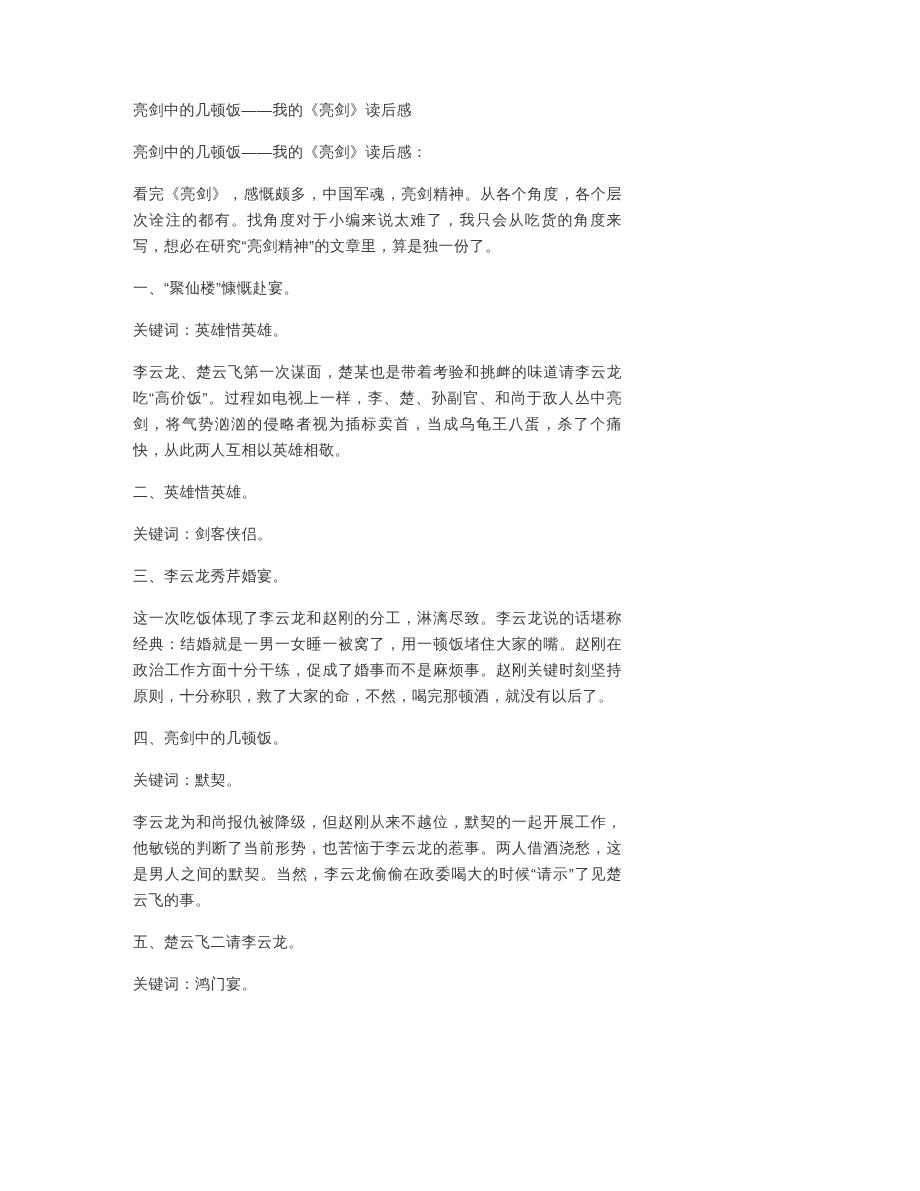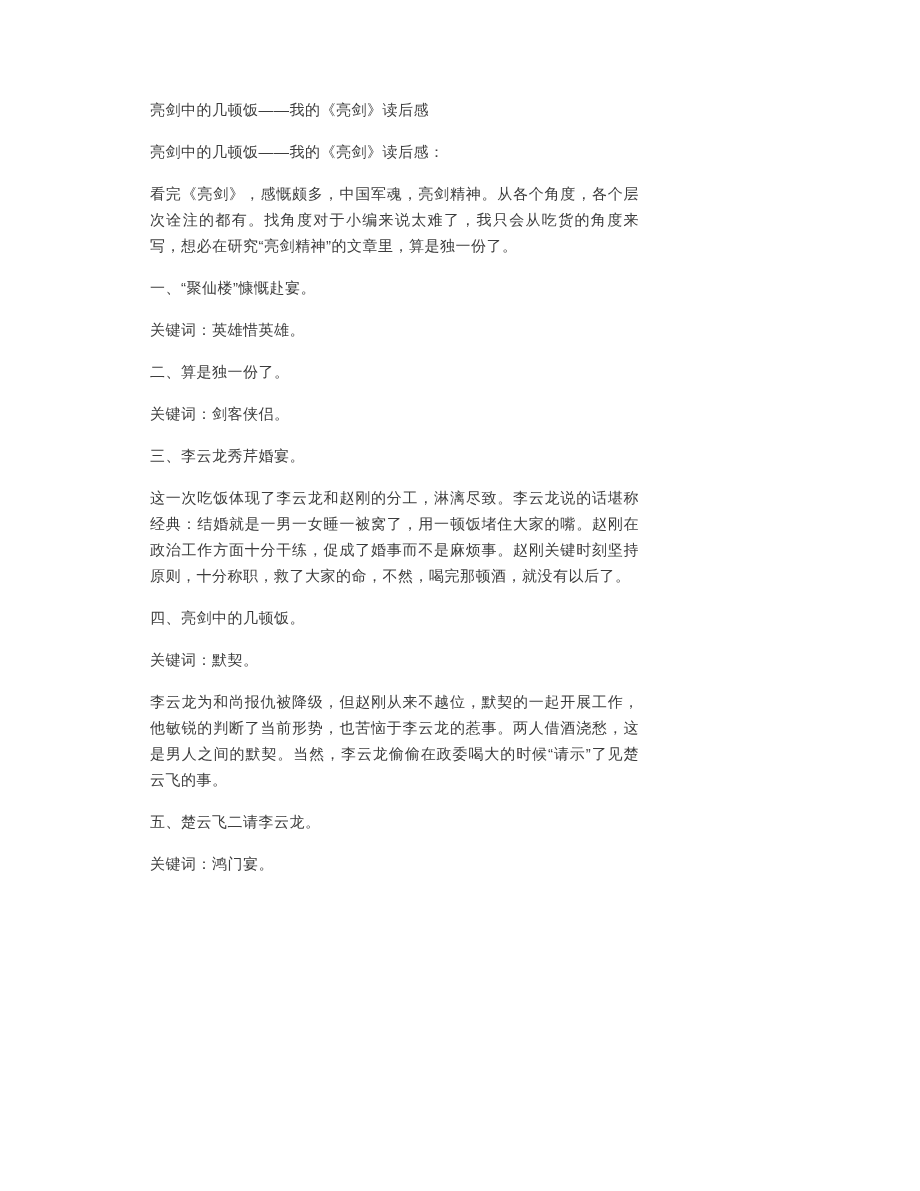--- a/index.html
+++ b/index.html
@@ -13,21 +13,20 @@
     font-family: "Liberation Sans", "DejaVu Sans", sans-serif;
     color: #3c3c3c;
     overflow: hidden;
   }
   .page {
     box-sizing: border-box;
     width: 752px;
     height: 1191px;
     padding: 97px 130px 0 133px;
     background: #ffffff;
-    margin-left: 17px;
   }
   .doc p {
     margin: 0 0 16px 0;
     font-size: 15px;
     line-height: 26px;
     text-align: justify;
     letter-spacing: 0.5px;
     word-break: break-all;
   }
   .doc p.heading,
@@ -39,21 +38,22 @@
 </head>
 <body>
 
 <div class="page">
   <div class="doc">
     <p class="title">亮剑中的几顿饭——我的《亮剑》读后感</p>
     <p class="title">亮剑中的几顿饭——我的《亮剑》读后感：</p>
     <p class="body">看完《亮剑》，感慨颇多，中国军魂，亮剑精神。从各个角度，各个层次诠注的都有。找角度对于小编来说太难了，我只会从吃货的角度来写，想必在研究“亮剑精神”的文章里，算是独一份了。</p>
     <p class="heading">一、“聚仙楼”慷慨赴宴。</p>
     <p class="keyword">关键词：英雄惜英雄。</p>
-    <p class="heading">二、算是独一份了。</p>
+    <p class="body">李云龙、楚云飞第一次谋面，楚某也是带着考验和挑衅的味道请李云龙吃“高价饭”。过程如电视上一样，李、楚、孙副官、和尚于敌人丛中亮剑，将气势汹汹的侵略者视为插标卖首，当成乌龟王八蛋，杀了个痛快，从此两人互相以英雄相敬。</p>
+    <p class="heading">二、英雄惜英雄。</p>
     <p class="keyword">关键词：剑客侠侣。</p>
     <p class="heading">三、李云龙秀芹婚宴。</p>
     <p class="body">这一次吃饭体现了李云龙和赵刚的分工，淋漓尽致。李云龙说的话堪称经典：结婚就是一男一女睡一被窝了，用一顿饭堵住大家的嘴。赵刚在政治工作方面十分干练，促成了婚事而不是麻烦事。赵刚关键时刻坚持原则，十分称职，救了大家的命，不然，喝完那顿酒，就没有以后了。</p>
     <p class="heading">四、亮剑中的几顿饭。</p>
     <p class="keyword">关键词：默契。</p>
     <p class="body">李云龙为和尚报仇被降级，但赵刚从来不越位，默契的一起开展工作，他敏锐的判断了当前形势，也苦恼于李云龙的惹事。两人借酒浇愁，这是男人之间的默契。当然，李云龙偷偷在政委喝大的时候“请示”了见楚云飞的事。</p>
     <p class="heading">五、楚云飞二请李云龙。</p>
     <p class="keyword">关键词：鸿门宴。</p>
   </div>
 </div>

